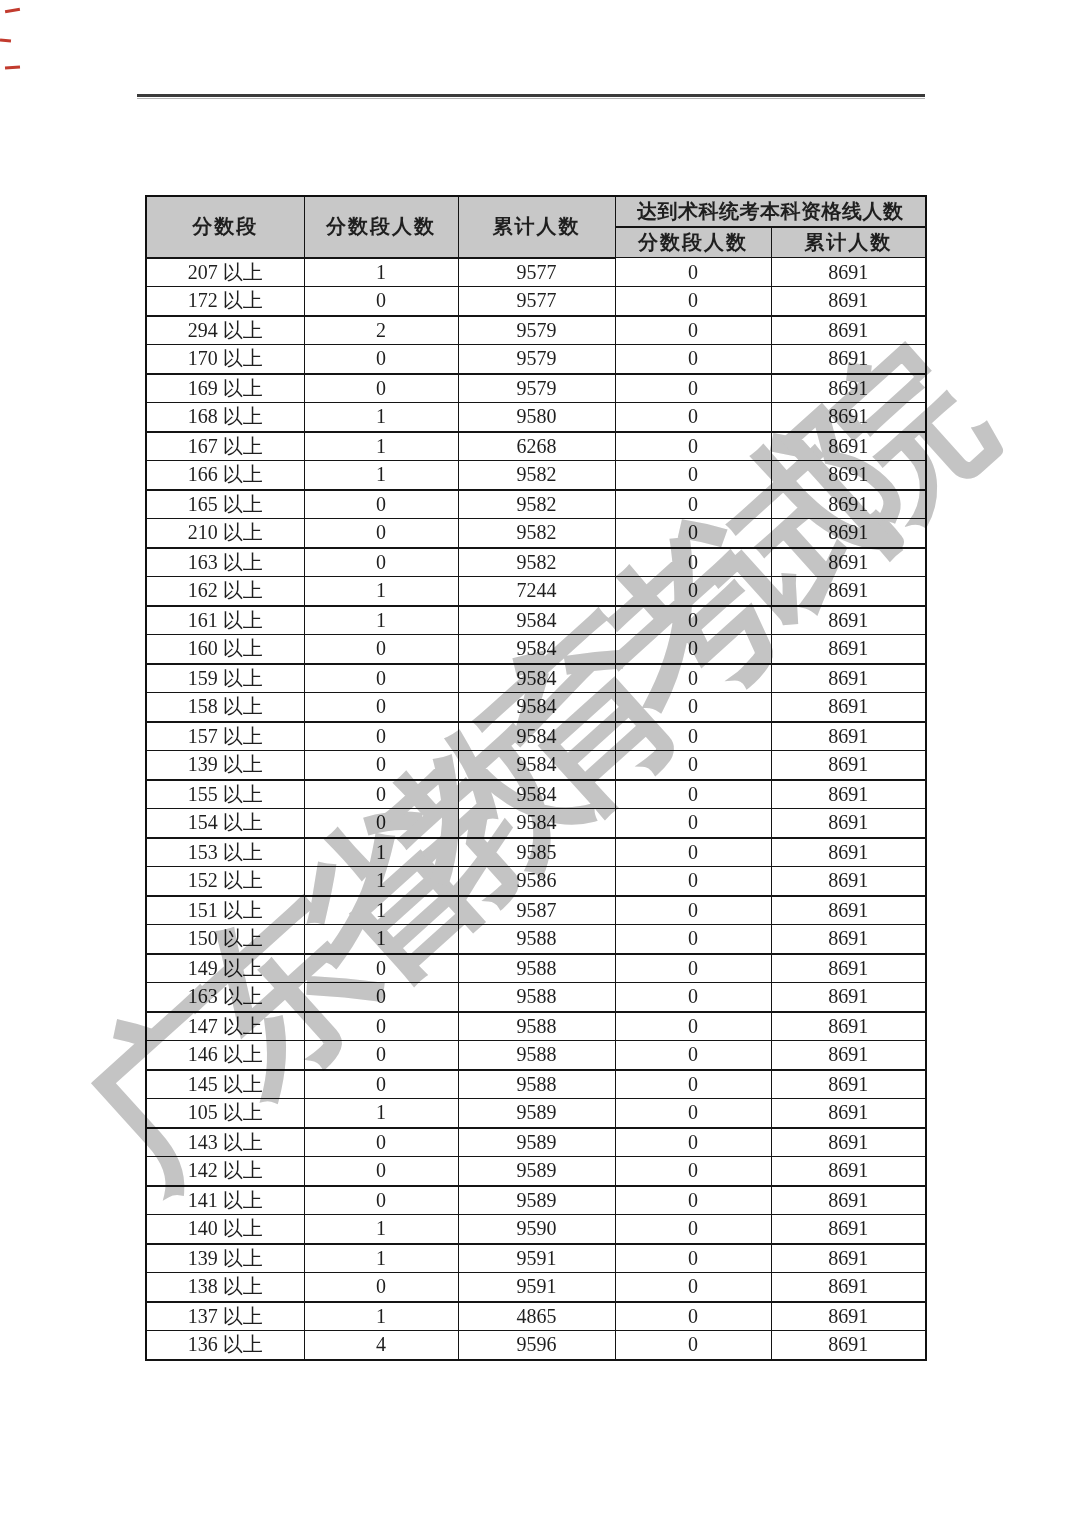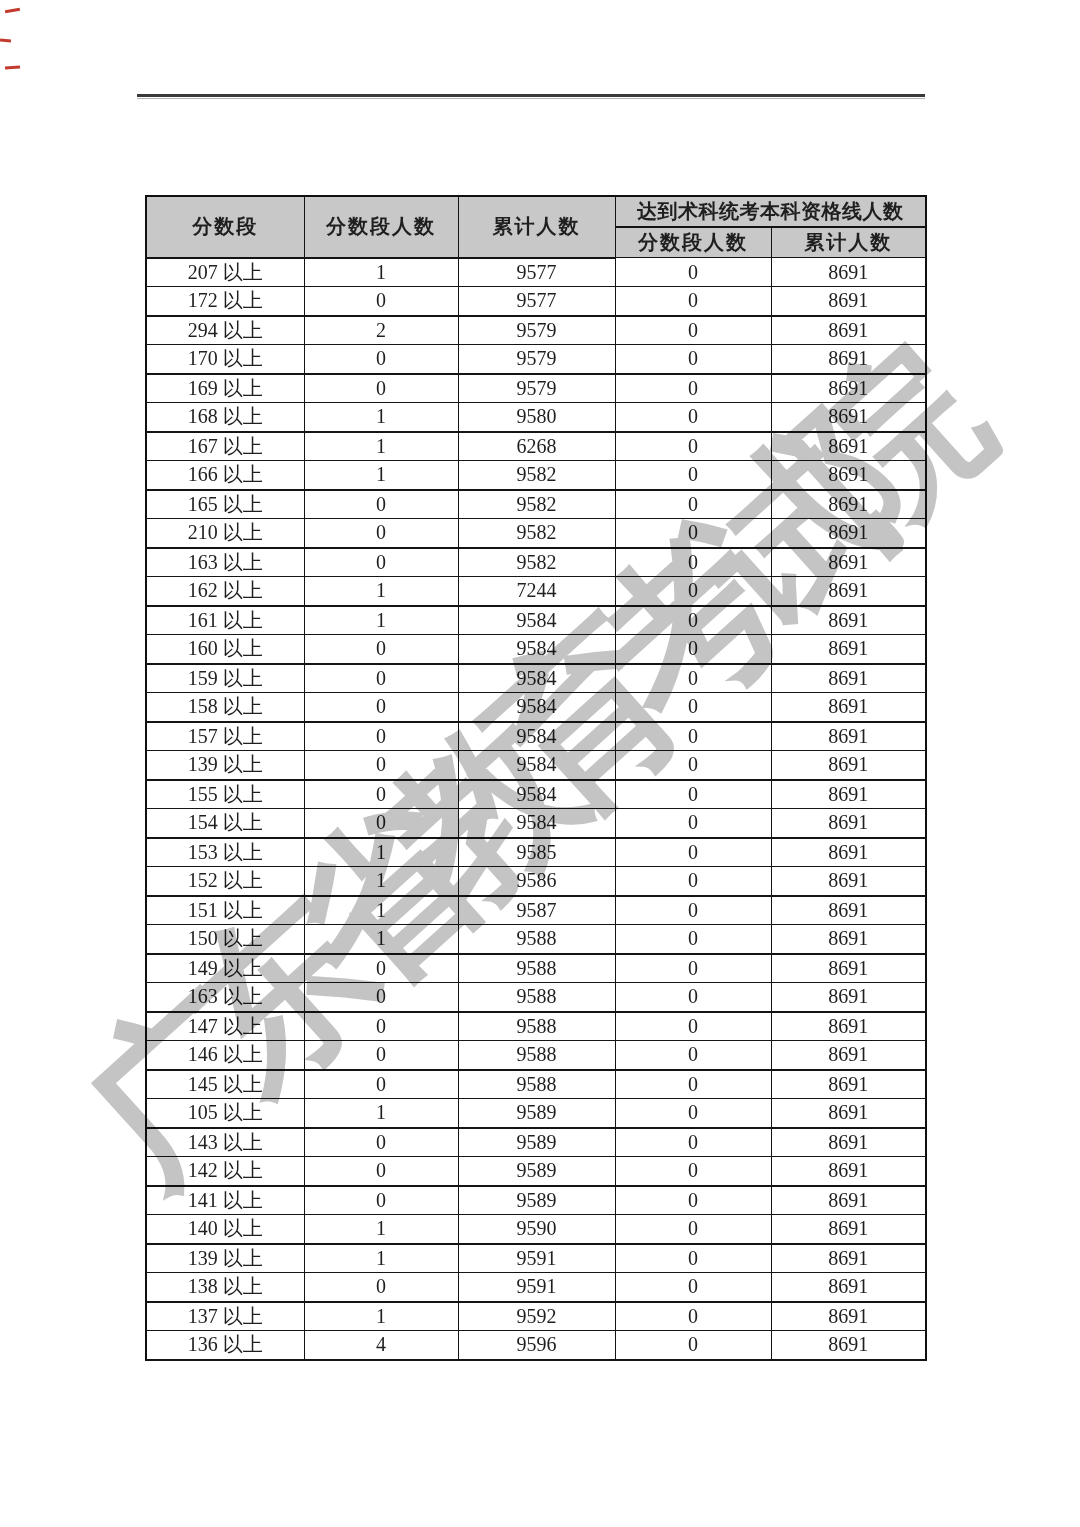--- a/index.html
+++ b/index.html
@@ -377,21 +377,21 @@
         <tr>
           <td>138 以上</td>
           <td>0</td>
           <td>9591</td>
           <td>0</td>
           <td>8691</td>
         </tr>
         <tr>
           <td>137 以上</td>
           <td>1</td>
-          <td>9592</td>
+          <td>4865</td>
           <td>0</td>
           <td>8691</td>
         </tr>
         <tr>
           <td>136 以上</td>
           <td>4</td>
           <td>9596</td>
           <td>0</td>
           <td>8691</td>
         </tr>

